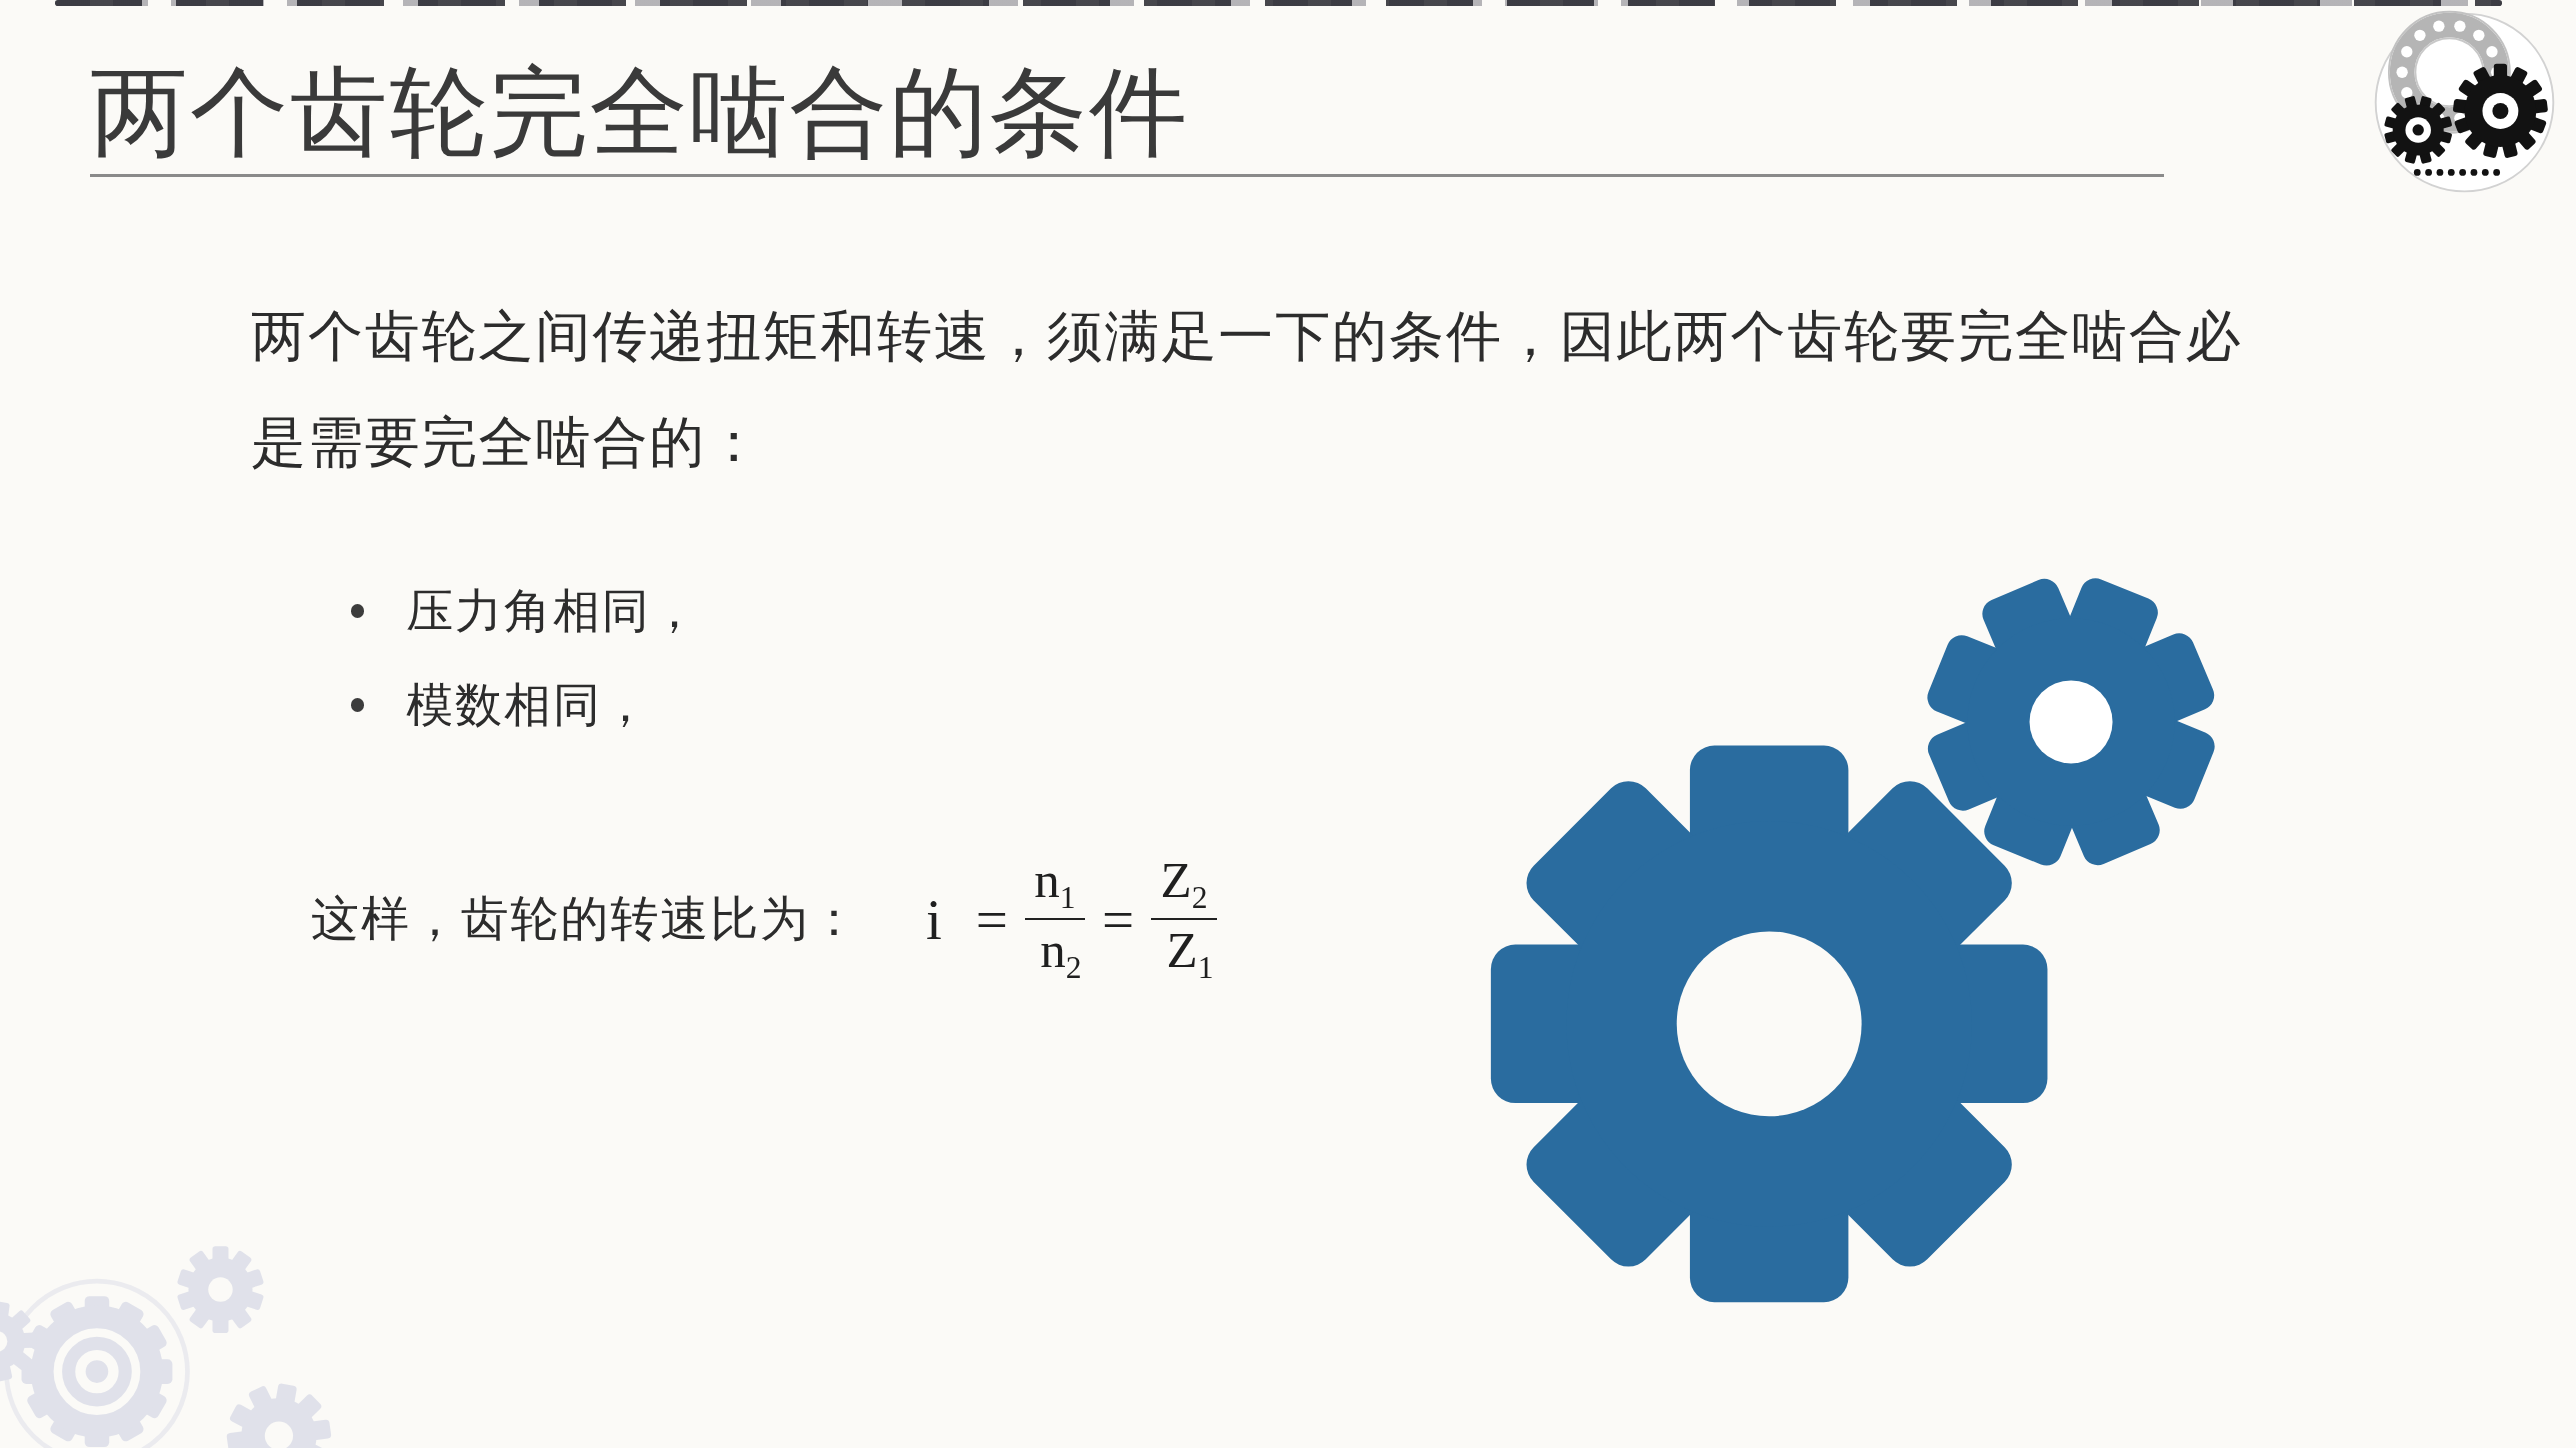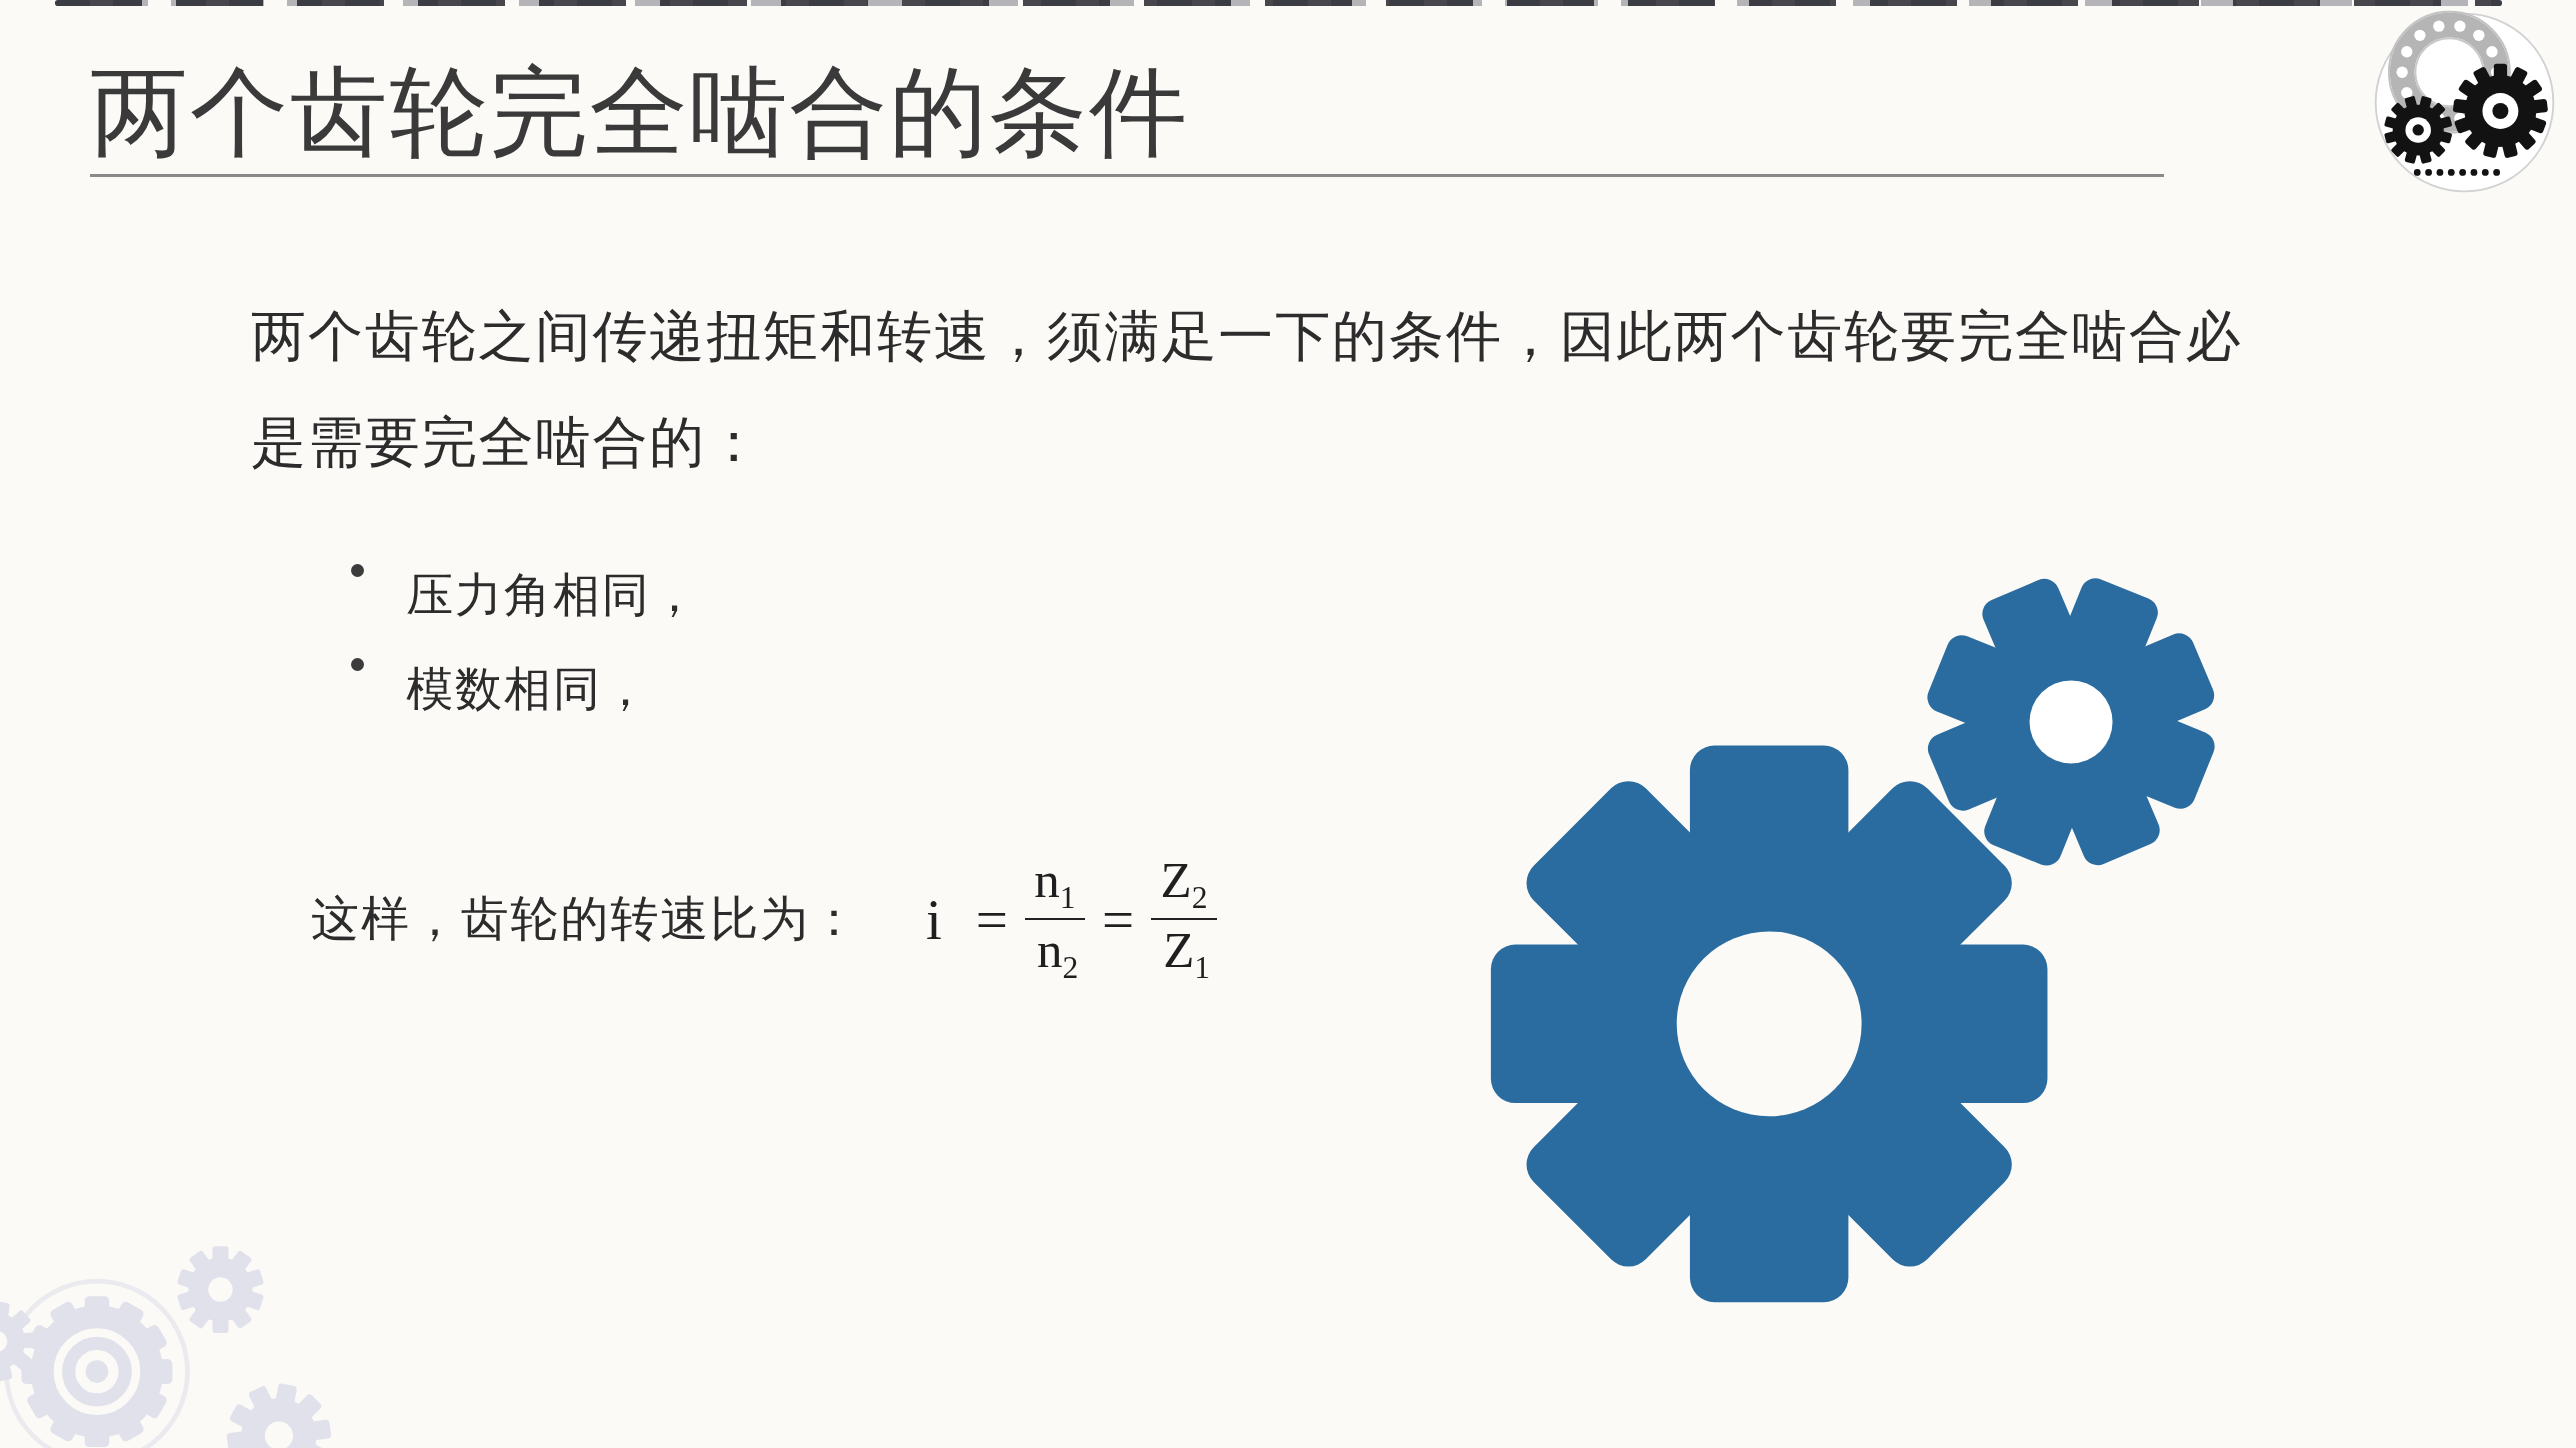--- a/index.html
+++ b/index.html
@@ -36,21 +36,21 @@
   .paragraph{
     position:absolute;left:251px;top:283px;width:2076px;
     font-size:55px;line-height:106px;letter-spacing:1.9px;
     color:var(--body-text,#2c2c2c);
   }
   .bullets{
     position:absolute;left:351px;top:564px;
     list-style:none;margin:0;padding:0;
   }
   .bullet-row{
-    display:flex;align-items:flex-start;height:94px;
+    display:flex;align-items:center;height:94px;
     font-size:47px;letter-spacing:1.9px;color:var(--body-text,#2c2c2c);
   }
   .bullet-dot{
     width:13.2px;height:13.2px;border-radius:50%;
     background:#3c3c3c;margin-right:42px;flex:0 0 auto;
   }
   .ratio-row{
     position:absolute;left:311px;top:854px;
     display:flex;align-items:center;
   }
@@ -58,21 +58,21 @@
     font-size:48px;letter-spacing:1.9px;color:var(--body-text,#2c2c2c);
     margin-right:66px;
   }
   .formula{
     display:flex;align-items:center;
     font-family:"Liberation Serif","DejaVu Serif",serif;
     font-size:57px;color:#1f1f1f;
   }
   .formula .f-var{margin-right:17px;}
   .formula .f-eq{margin:0 17px;}
-  .frac{display:inline-flex;flex-direction:column;align-items:flex-start;line-height:1.05;}
+  .frac{display:inline-flex;flex-direction:column;align-items:center;line-height:1.05;}
   .frac .num{border-bottom:2.8px solid #222;padding:0 9.4px 3.8px;}
   .frac .den{padding-top:3.8px;margin-left:12px;}
   .frac{font-size:51px;}
   sub{font-size:0.62em;}
   .gears{position:absolute;left:1472px;top:538px;width:783px;height:783px;}
   .watermark{position:absolute;left:-9.4px;top:1200px;width:425px;height:248px;opacity:.5;}
 </style>
 </head>
 <body>
 

